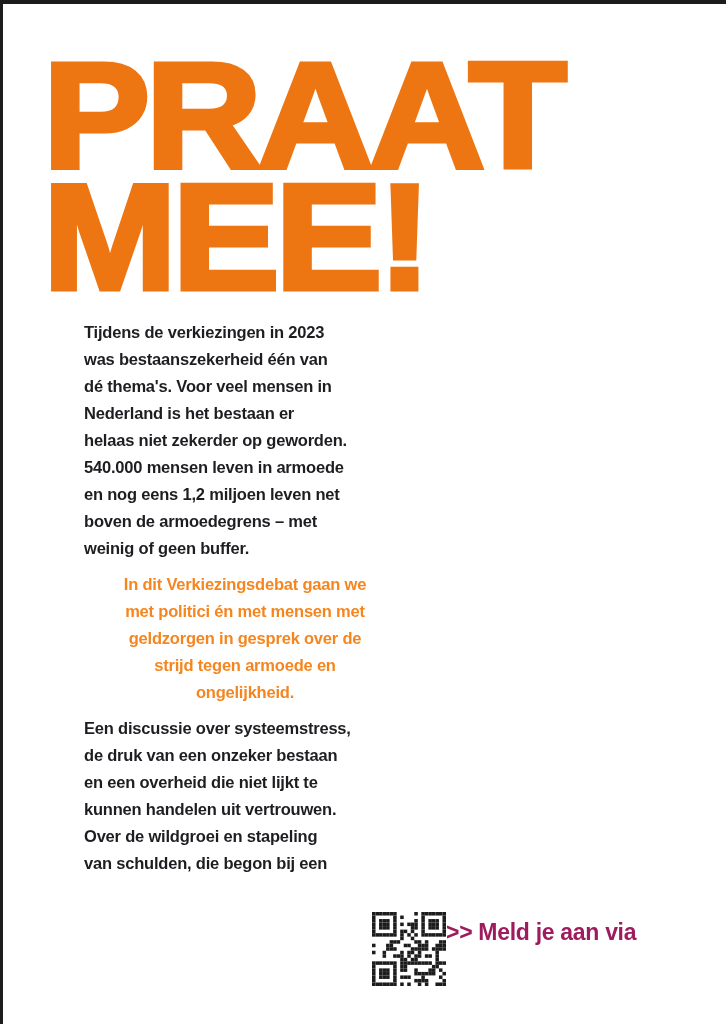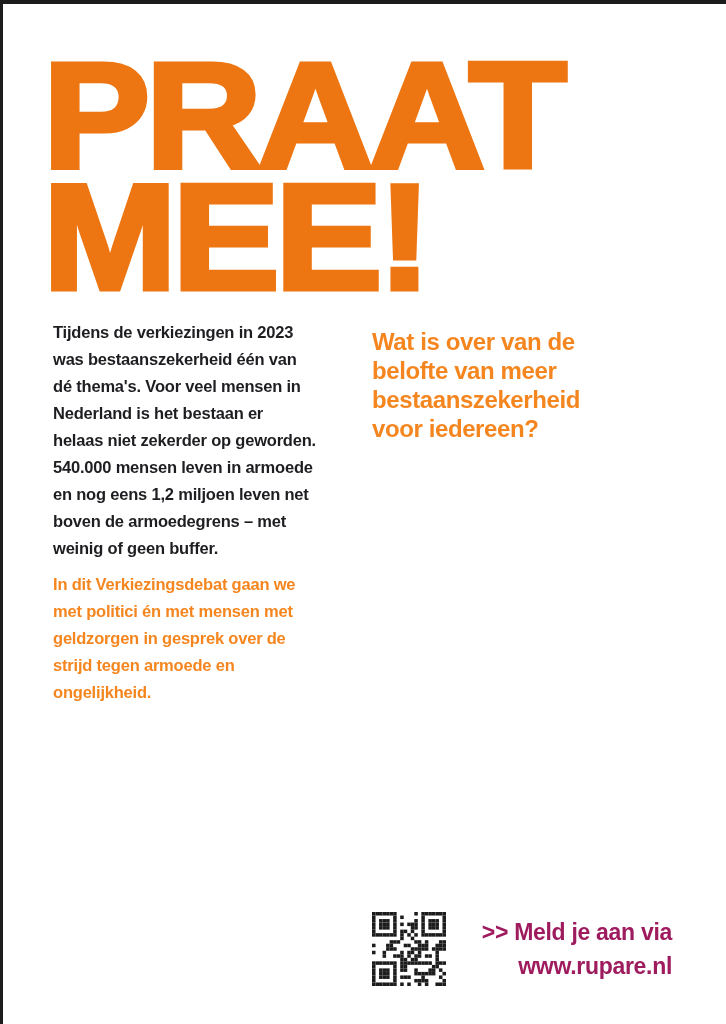--- a/index.html
+++ b/index.html
@@ -27,28 +27,29 @@
     transform-origin:0 0;
     white-space:nowrap;
   }
   .col{
     position:absolute;
     top:315px;
     width:322px;
     font-size:16.5px;
     line-height:27px;
     letter-spacing:-0.2px;
+    margin-left:31px;
   }
   .col-left{left:50px;}
   .col-right{left:369px;}
   .col p{
     margin:0 0 9px 0;
     white-space:pre-line;
   }
-  .highlight{color:#f5861f;}
+  .highlight{color:#f5861f;text-align:center;}
   .question-heading{
     color:#f5861f;
     font-size:24px;
     line-height:29px;
     letter-spacing:-0.4px;
     margin:8px 0 0 0 !important;
   }
   .after-heading{margin-top:32px !important;}
   .footer{
     position:absolute;
@@ -57,21 +58,21 @@
     display:flex;
     align-items:flex-start;
   }
   .qr{
     width:74px;height:74px;
     flex:0 0 74px;
     margin-top:3px;
   }
   .cta{
     flex:1;
-    text-align:right;
+    text-align:left;
     color:#9e1b5e;
     font-size:23px;
     line-height:34px;
     letter-spacing:-0.3px;
     padding-top:6px;
     white-space:nowrap;
   }
   .cta .url{display:block;}
 </style>
 </head>
@@ -92,27 +93,29 @@
 helaas niet zekerder op geworden.
 540.000 mensen leven in armoede
 en nog eens 1,2 miljoen leven net
 boven de armoedegrens – met
 weinig of geen buffer.</p>
     <p class="highlight">In dit Verkiezingsdebat gaan we
 met politici én met mensen met
 geldzorgen in gesprek over de
 strijd tegen armoede en
 ongelijkheid.</p>
+    <p>Een discussie over systeemstress,
+de druk van een onzeker bestaan
+en een overheid die niet lijkt te
+kunnen handelen uit vertrouwen.
+Over de wildgroei en stapeling
+van schulden, die begon bij een</p>
   </div>
 
   <div class="col col-right">
-    <p class="question-heading">Wat is over van de
-belofte van meer
-bestaanszekerheid
-voor iedereen?</p>
   </div>
 
   <div class="footer">
     <svg class="qr" viewBox="0 0 21 21" xmlns="http://www.w3.org/2000/svg">
         <rect x="0" y="0" width="1" height="1" fill="#1c1c1c"></rect>
         <rect x="1" y="0" width="1" height="1" fill="#1c1c1c"></rect>
         <rect x="2" y="0" width="1" height="1" fill="#1c1c1c"></rect>
         <rect x="3" y="0" width="1" height="1" fill="#1c1c1c"></rect>
         <rect x="4" y="0" width="1" height="1" fill="#1c1c1c"></rect>
         <rect x="5" y="0" width="1" height="1" fill="#1c1c1c"></rect>
@@ -321,17 +324,16 @@
         <rect x="8" y="20" width="1" height="1" fill="#1c1c1c"></rect>
         <rect x="10" y="20" width="1" height="1" fill="#1c1c1c"></rect>
         <rect x="13" y="20" width="1" height="1" fill="#1c1c1c"></rect>
         <rect x="15" y="20" width="1" height="1" fill="#1c1c1c"></rect>
         <rect x="18" y="20" width="1" height="1" fill="#1c1c1c"></rect>
         <rect x="19" y="20" width="1" height="1" fill="#1c1c1c"></rect>
         <rect x="20" y="20" width="1" height="1" fill="#1c1c1c"></rect>
       </svg>
     <div class="cta">
       <span>&gt;&gt; Meld je aan via</span>
-      <span class="url">www.rupare.nl</span>
     </div>
   </div>
 
 </div>
 
 </body></html>

